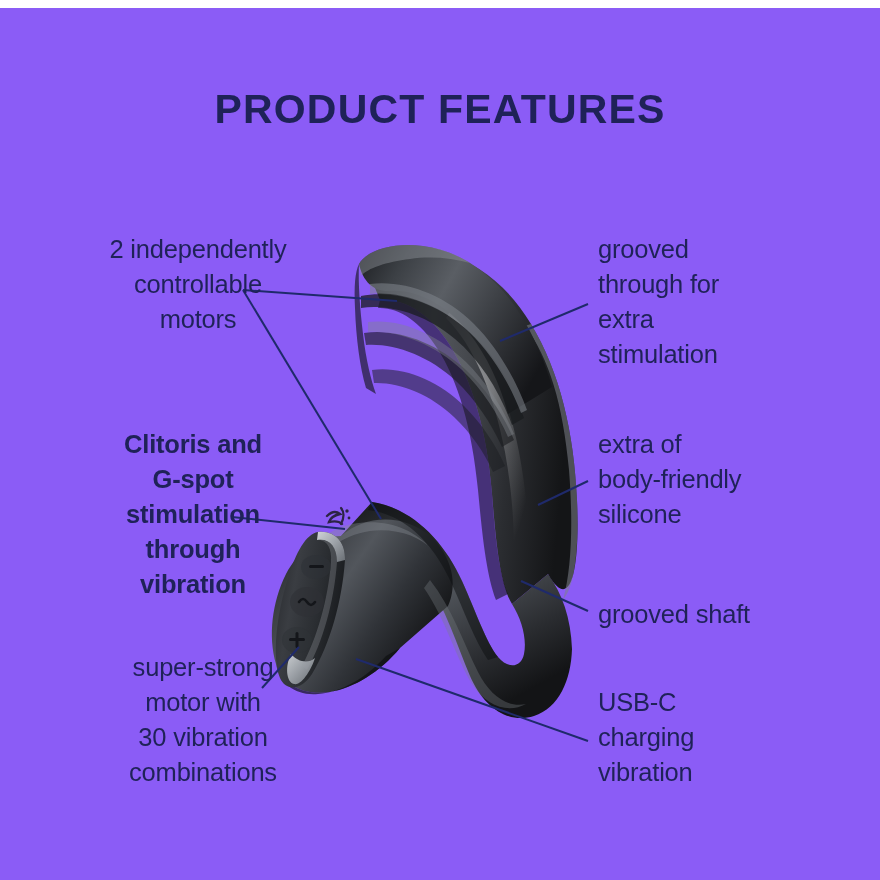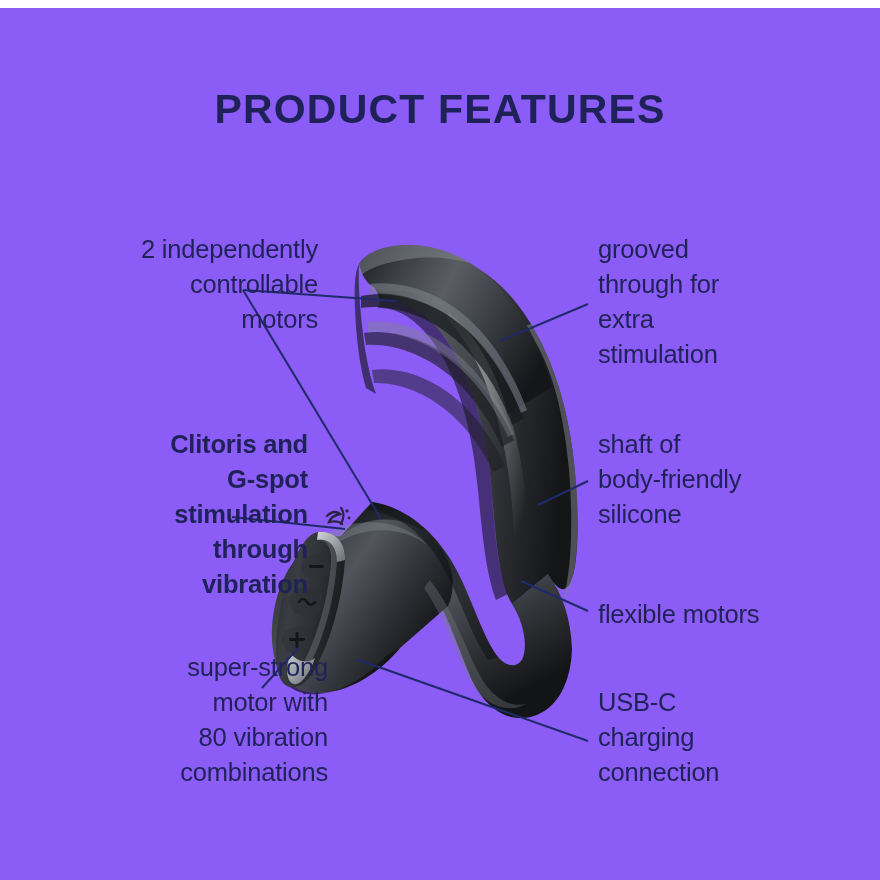--- a/index.html
+++ b/index.html
@@ -38,21 +38,21 @@
   .callout {
     position: absolute;
     color: #1f2258;
     font-family: "Liberation Sans", sans-serif;
     font-size: 25.5px;
     line-height: 35px;
     font-weight: 500;
     letter-spacing: -0.2px;
     white-space: pre-line;
   }
-  .callout.left  { text-align: right; }
+  .callout.left  { text-align: center; }
   .callout.right { text-align: left; }
 
   #callout-motors      { left: 78px;  top: 224px; width: 240px; }
   #callout-clitoris    { left: 78px;  top: 419px; width: 230px; font-weight: bold; }
   #callout-superstrong { left: 78px;  top: 642px; width: 250px; }
   #callout-grooved     { left: 598px; top: 224px; width: 240px; }
   #callout-silicone    { left: 598px; top: 419px; width: 250px; }
   #callout-flexible    { left: 598px; top: 589px; width: 250px; }
   #callout-usbc        { left: 598px; top: 677px; width: 240px; }
 
@@ -294,31 +294,31 @@
 motors</div>
 
   <div class="callout left" id="callout-clitoris">Clitoris and
 G-spot
 stimulation
 through
 vibration</div>
 
   <div class="callout left" id="callout-superstrong">super-strong
 motor with
-80 vibration
+30 vibration
 combinations</div>
 
   <div class="callout right" id="callout-grooved">grooved
 through for
 extra
 stimulation</div>
 
-  <div class="callout right" id="callout-silicone">shaft of
+  <div class="callout right" id="callout-silicone">extra of
 body-friendly
 silicone</div>
 
-  <div class="callout right" id="callout-flexible">flexible motors</div>
+  <div class="callout right" id="callout-flexible">grooved shaft</div>
 
   <div class="callout right" id="callout-usbc">USB-C
 charging
-connection</div>
+vibration</div>
 
 </div>
 
 </body></html>

